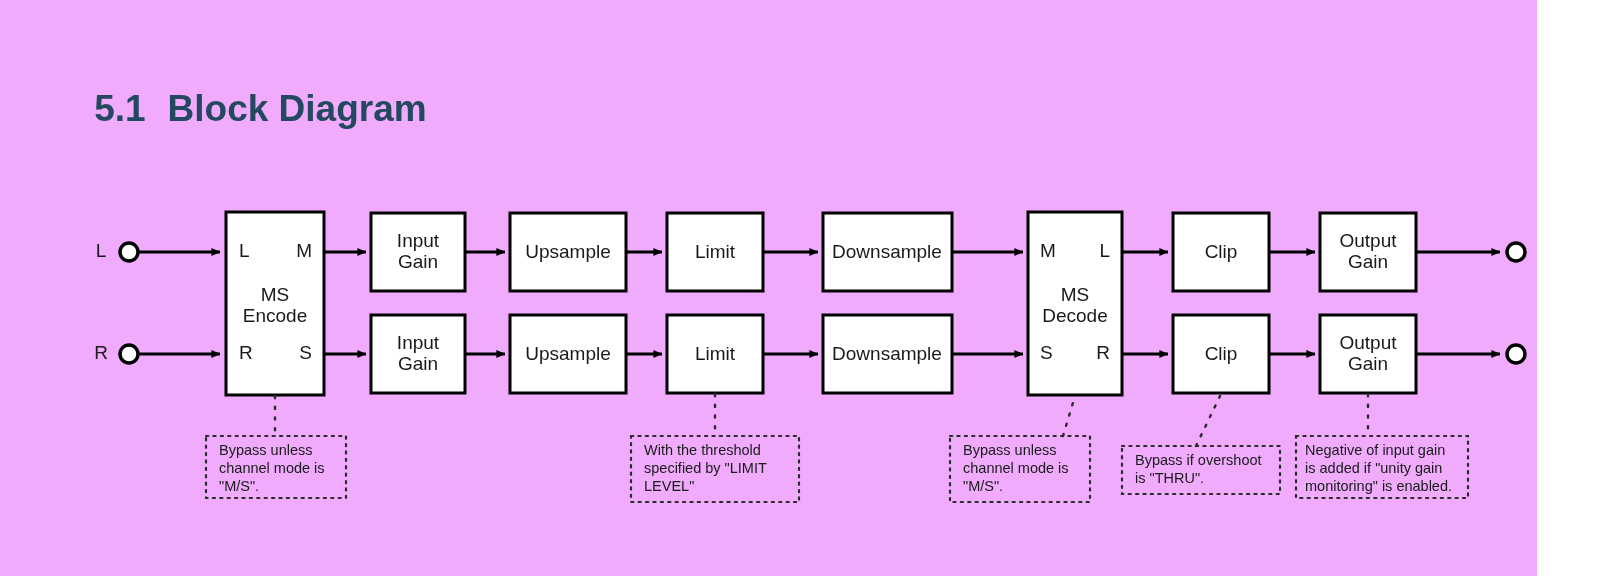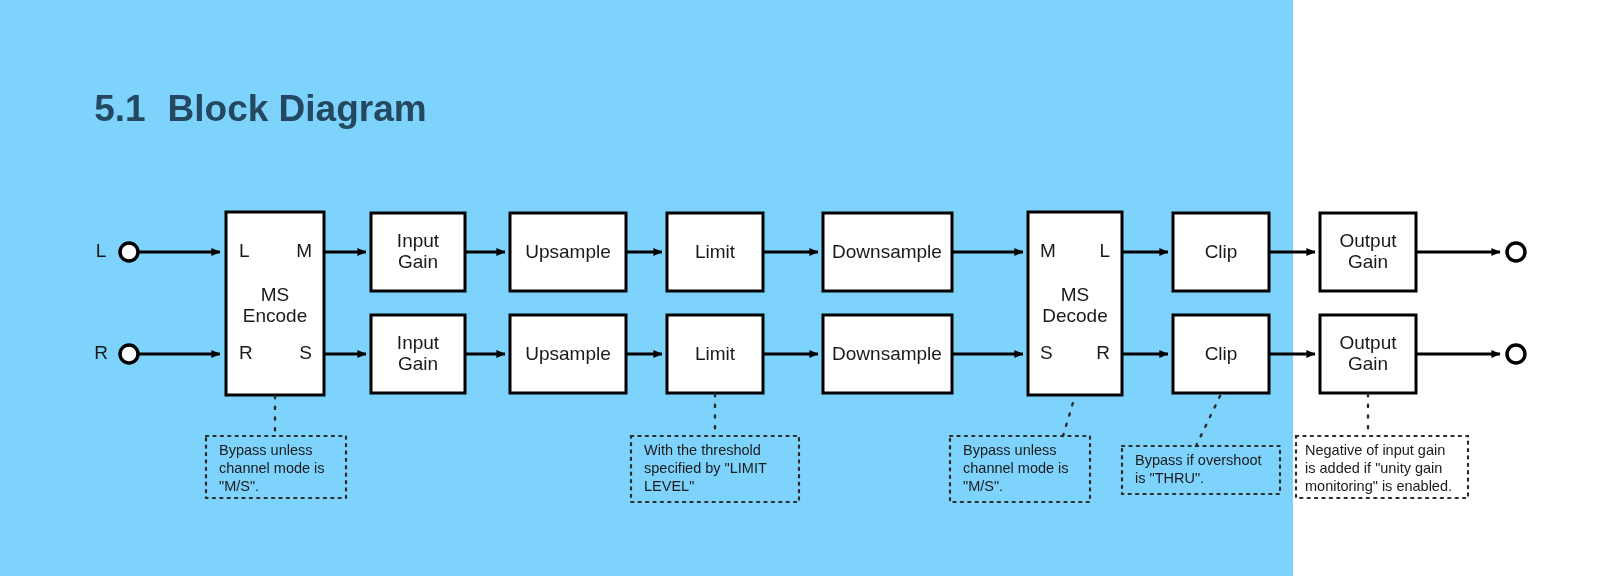--- a/index.html
+++ b/index.html
@@ -8,23 +8,23 @@
     background: #ffffff;
   }
   body {
     width: 1615px;
     height: 576px;
     font-family: "Liberation Sans", sans-serif;
     overflow: hidden;
   }
   #page {
     position: relative;
-    width: 1293px;
+    width: 1537px;
     height: 576px;
-    background: #7dd3fc;
+    background: #f0abfc;
   }
   #section-heading {
     position: absolute;
     left: 53px;
     top: 46px;
     font-size: 37px;
     font-weight: bold;
     color: #24485f;
     letter-spacing: 0px;
     white-space: pre;

